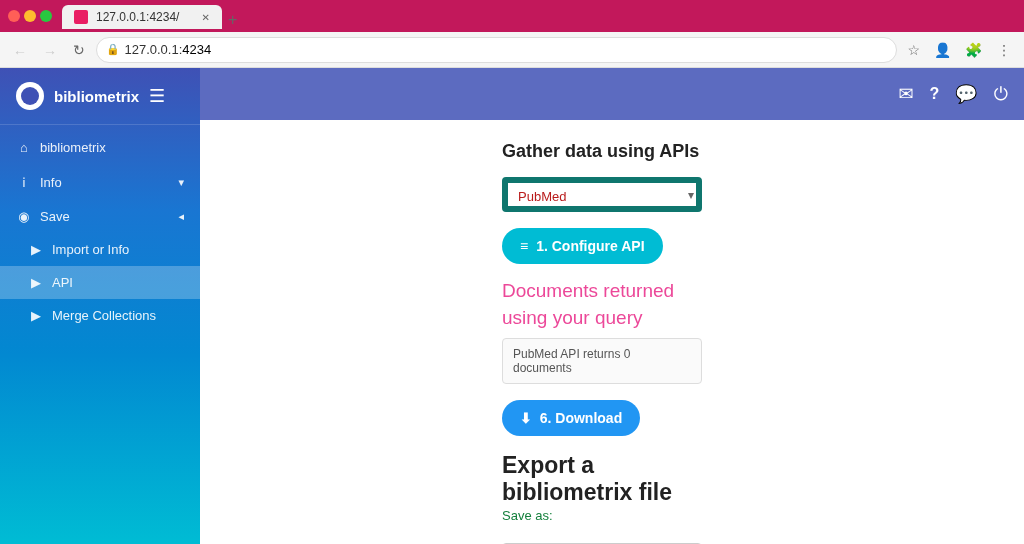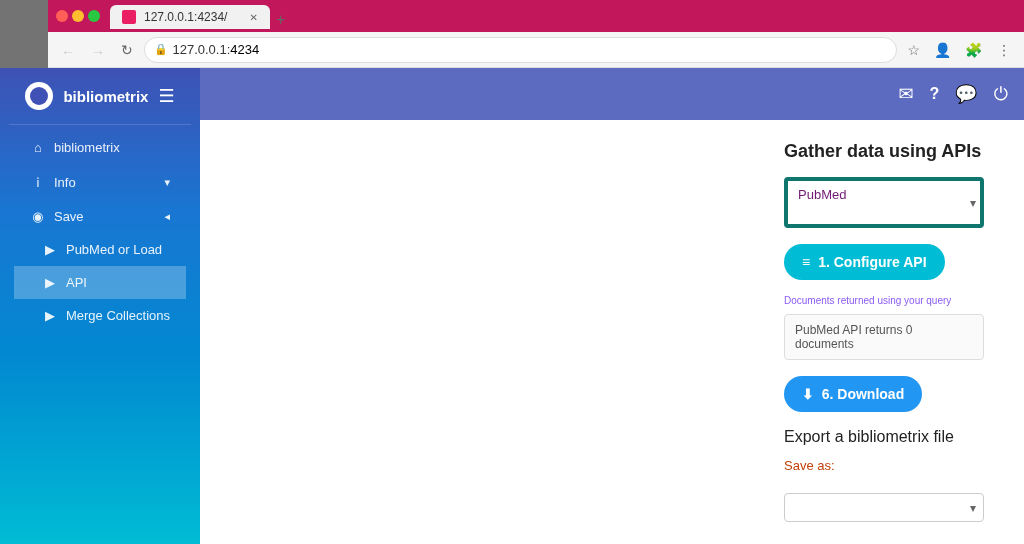--- a/index.html
+++ b/index.html
@@ -1,19 +1,19 @@
 <!DOCTYPE html>
 <html><head>
   <meta charset="utf-8">
   <style>
     * { margin: 0; padding: 0; box-sizing: border-box; }
     body { font-family: Arial, sans-serif; font-size: 14px; background: #f0f0f0; width: 1024px; height: 544px; overflow: hidden; }
 
     
-    .browser-chrome { width: 100%; background: #737373; padding-left: 48px; }
+    .browser-chrome { width: 100%; background: #15803d; }
     .browser-titlebar {
       background: #c2185b;
       display: flex; align-items: center;
       height: 32px; padding: 0 8px; gap: 6px;
     }
     .window-controls { display: flex; gap: 4px; margin-right: 4px; }
     .wc { width: 12px; height: 12px; border-radius: 50%; }
     .wc-close { background: #ff5f57; }
     .wc-min { background: #febc2e; }
     .wc-max { background: #28c840; }
@@ -44,21 +44,21 @@
     .toolbar-actions { display: flex; gap: 4px; }
     .toolbar-action { background: none; border: none; font-size: 14px; color: #666; cursor: pointer; padding: 2px 5px; }
 
     
     .app-container { display: flex; height: 476px; }
 
     
     .sidebar {
       width: 200px; min-width: 200px;
       background: linear-gradient(to bottom, #3f51b5 0%, #1976d2 30%, #0288d1 60%, #00bcd4 100%);
-      color: #fff; display: flex; flex-direction: column; align-items: center;
+      color: #fff; display: flex; flex-direction: column;
     }
     .sidebar-header {
       display: flex; align-items: center; gap: 10px;
       padding: 14px 16px; border-bottom: 1px solid rgba(255,255,255,0.15);
     }
     .sidebar-logo {
       width: 28px; height: 28px; background: #fff; border-radius: 50%;
       display: flex; align-items: center; justify-content: center;
     }
     .sidebar-logo-inner { width: 18px; height: 18px; background: #3f51b5; border-radius: 50%; }
@@ -79,63 +79,63 @@
       background: #5c6bc0; height: 52px; display: flex; align-items: center;
       padding: 0 16px 0 8px; justify-content: space-between;
     }
     .topnav-left { display: flex; align-items: center; gap: 8px; }
     .topnav-right { display: flex; align-items: center; gap: 16px; }
     .topnav-icon { font-size: 18px; color: #fff; cursor: pointer; }
 
     
     .main-content {
       flex: 1; background: #fff; overflow-y: auto;
-      display: flex; flex-direction: column;
+      display: flex; flex-direction: column; align-items: center;
     }
     .content-area {
       flex: 1; display: flex; justify-content: flex-end;
       padding: 20px 40px 20px 20px;
     }
     .right-panel { width: 200px; }
 
     .section-title { font-size: 18px; font-weight: bold; color: #222; margin-bottom: 14px; line-height: 1.3; }
     .field-label { font-size: 13px; font-weight: bold; color: #333; margin-bottom: 6px; }
     .select-wrapper { position: relative; margin-bottom: 16px; }
     .select-control {
-      width: 100%; border: 4px solid #0f766e; border-radius: 4px;
-      padding: 6px 28px 22px 10px; font-size: 13px;
-      background: #fff; appearance: none; cursor: pointer; color: #701a75;
+      width: 100%; border: 6px solid #0f766e; border-radius: 4px;
+      padding: 6px 28px 2px 10px; font-size: 13px;
+      background: #fff; appearance: none; cursor: pointer; color: #b91c1c;
     }
     .select-arrow {
       position: absolute; right: 8px; top: 50%; transform: translateY(-50%);
       font-size: 12px; color: #666; pointer-events: none;
     }
 
     .btn-configure {
       background: #00bcd4; color: #fff; border: none; border-radius: 20px;
       padding: 10px 18px; font-size: 14px; font-weight: bold;
       cursor: pointer; display: flex; align-items: center; gap: 8px;
       margin-bottom: 14px; white-space: nowrap;
     }
     .btn-download {
       background: #2196f3; color: #fff; border: none; border-radius: 20px;
       padding: 10px 18px; font-size: 14px; font-weight: bold;
       cursor: pointer; display: flex; align-items: center; gap: 8px;
       margin-bottom: 16px; white-space: nowrap;
     }
 
-    .query-label { font-size: 10px; color: #8b5cf6; margin-bottom: 6px; line-height: 1.4; }
+    .query-label { font-size: 19px; color: #ec4899; margin-bottom: 6px; line-height: 1.4; }
     .query-result-box {
       border: 1px solid #ddd; border-radius: 4px;
       padding: 8px 10px; font-size: 12px; color: #555;
       background: #fafafa; margin-bottom: 16px;
     }
 
-    .export-title { font-size: 16px; font-weight: normal; color: #222; margin-bottom: 12px; }
-    .save-label { font-size: 13px; color: #c2410c; margin-bottom: 20px; }
+    .export-title { font-size: 23px; font-weight: bold; color: #222; margin-bottom: 2px; }
+    .save-label { font-size: 13px; color: #15803d; margin-bottom: 20px; }
     .save-select-wrapper { position: relative; }
     .save-select {
       width: 100%; border: 1px solid #ccc; border-radius: 4px;
       padding: 6px 28px 6px 10px; font-size: 13px;
       background: #fff; appearance: none; cursor: pointer; color: #333;
     }
   </style>
 </head>
 <body>
 
@@ -198,21 +198,21 @@
       </div>
 
       <div class="nav-item">
         <span class="nav-icon">◉</span>
         <span>Save</span>
         <span class="chevron">◂</span>
       </div>
 
       <div class="nav-item" style="padding-left:28px;">
         <span class="nav-icon">▶</span>
-        <span>PubMed or Load</span>
+        <span>Import or Info</span>
       </div>
 
       <div class="nav-item active" style="padding-left:28px;">
         <span class="nav-icon">▶</span>
         <span>API</span>
       </div>
 
       <div class="nav-item" style="padding-left:28px;">
         <span class="nav-icon">▶</span>
         <span>Merge Collections</span>

